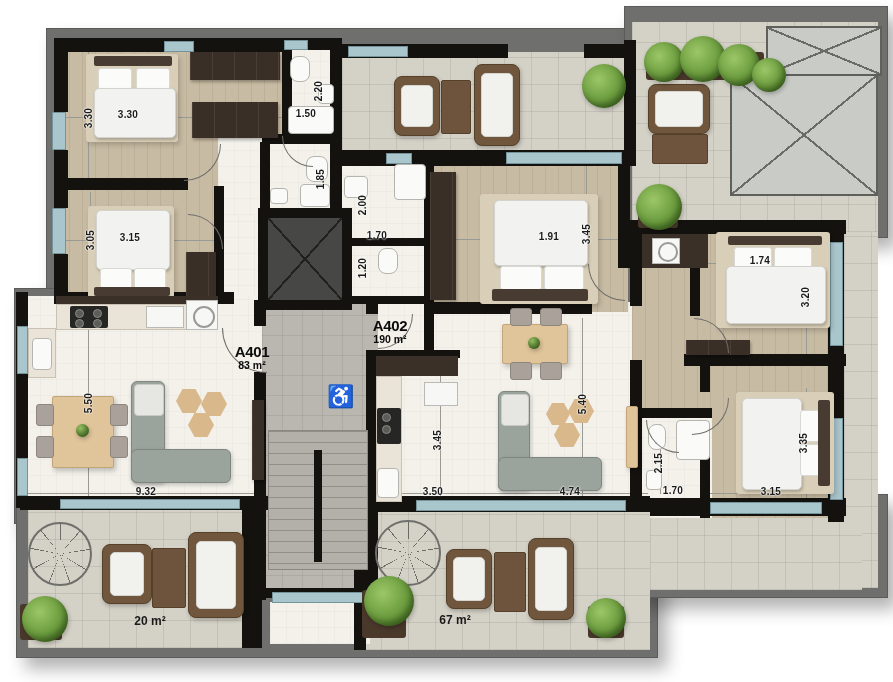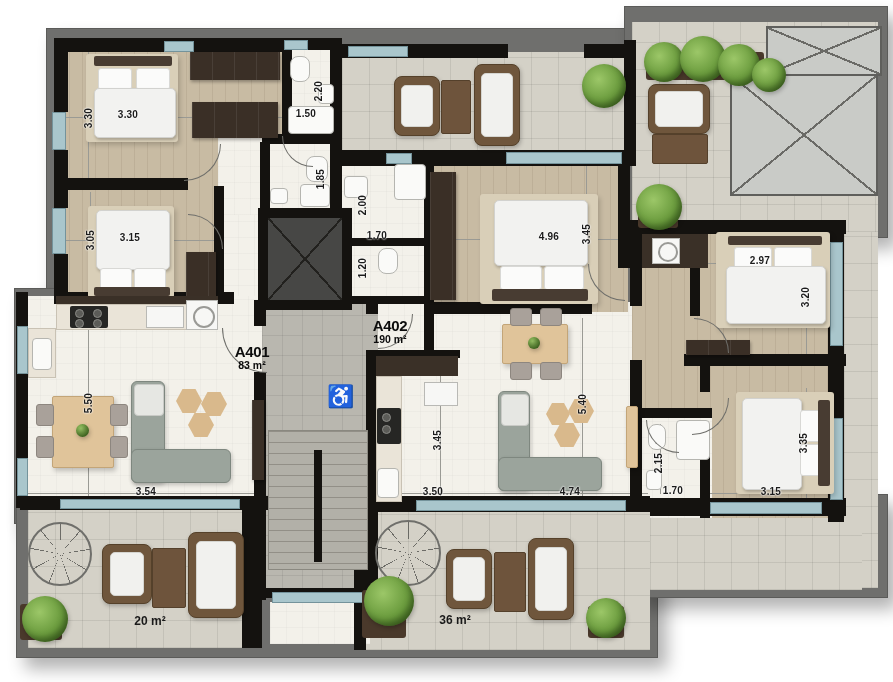--- a/index.html
+++ b/index.html
@@ -329,41 +329,41 @@
   <span class="abs dim" style="left:128px;top:114px">3.30</span>
   <span class="abs dim v" style="left:88px;top:118px">3.30</span>
   <span class="abs dim" style="left:130px;top:237px">3.15</span>
   <span class="abs dim v" style="left:90px;top:240px">3.05</span>
   <span class="abs dim" style="left:306px;top:113px">1.50</span>
   <span class="abs dim v" style="left:318px;top:91px">2.20</span>
   <span class="abs dim v" style="left:320px;top:179px">1.85</span>
   <span class="abs dim v" style="left:362px;top:205px">2.00</span>
   <span class="abs dim" style="left:377px;top:235px">1.70</span>
   <span class="abs dim v" style="left:362px;top:268px">1.20</span>
-  <span class="abs dim" style="left:549px;top:236px">4.96</span>
+  <span class="abs dim" style="left:549px;top:236px">1.91</span>
   <span class="abs dim v" style="left:586px;top:234px">3.45</span>
-  <span class="abs dim" style="left:760px;top:260px">2.97</span>
+  <span class="abs dim" style="left:760px;top:260px">1.74</span>
   <span class="abs dim v" style="left:805px;top:297px">3.20</span>
   <span class="abs dim v" style="left:803px;top:443px">3.35</span>
   <span class="abs dim" style="left:771px;top:491px">3.15</span>
   <span class="abs dim v" style="left:658px;top:463px">2.15</span>
   <span class="abs dim" style="left:673px;top:490px">1.70</span>
   <span class="abs dim v" style="left:88px;top:403px">5.50</span>
-  <span class="abs dim" style="left:146px;top:491px">3.54</span>
+  <span class="abs dim" style="left:146px;top:491px">9.32</span>
   <span class="abs dim v" style="left:437px;top:440px">3.45</span>
   <span class="abs dim" style="left:433px;top:491px">3.50</span>
   <span class="abs dim" style="left:570px;top:491px">4.74</span>
   <span class="abs dim v" style="left:582px;top:404px">5.40</span>
 
   <div class="abs apt" style="left:252px;top:357px">
     <div class="apt-name">A401</div>
     <div class="apt-area">83 m²</div>
   </div>
   <div class="abs apt" style="left:390px;top:331px">
     <div class="apt-name">A402</div>
     <div class="apt-area">190 m²</div>
   </div>
 
   <span class="abs tlab" style="left:150px;top:621px">20 m²</span>
-  <span class="abs tlab" style="left:455px;top:620px">36 m²</span>
+  <span class="abs tlab" style="left:455px;top:620px">67 m²</span>
 
   <span class="abs access" style="left:341px;top:397px">♿</span>
 </div>
 
 </body></html>

